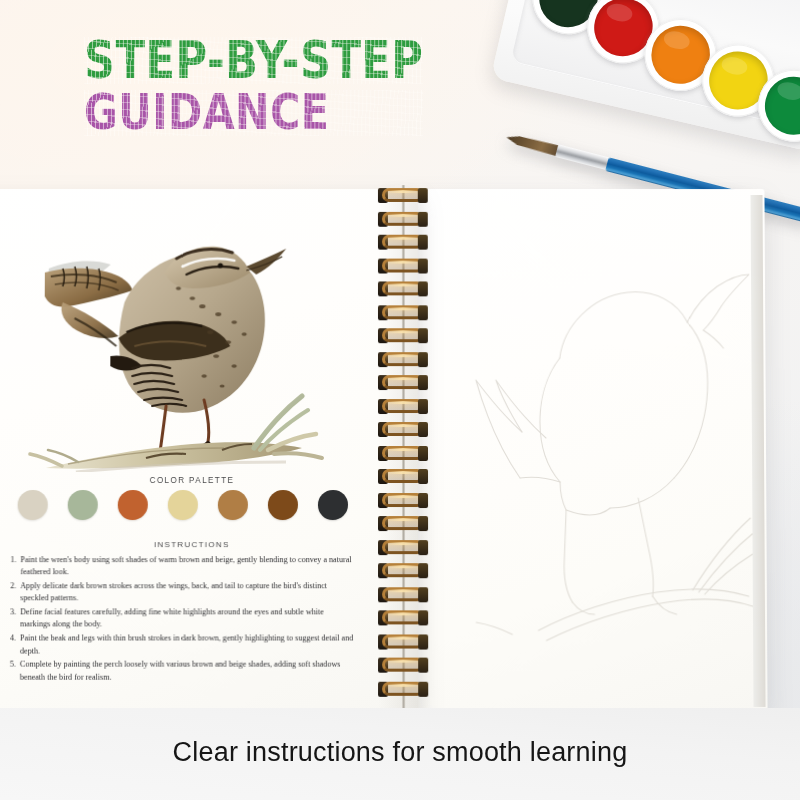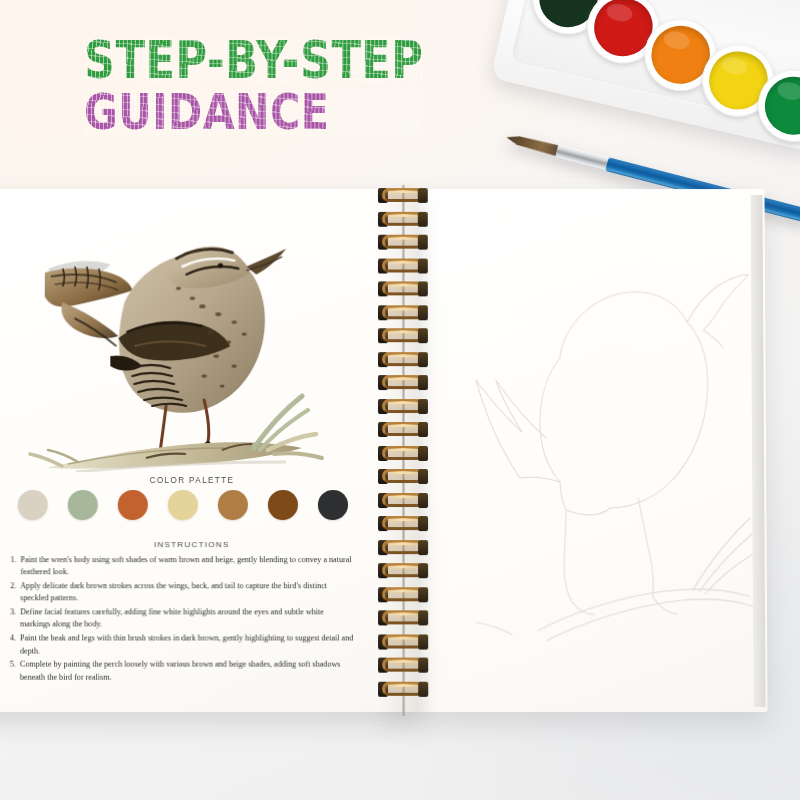--- a/index.html
+++ b/index.html
@@ -651,13 +651,16 @@
         </div>
         <div class="ring" style="top: 501.5px;">
           <div class="clipL"></div>
           <div class="wire"></div>
           <div class="gleam"></div>
           <div class="clipR"></div>
         </div>
       </div>
   </div>
 
+  <div class="caption-band">
+    <div class="caption-text">Clear instructions for smooth learning</div>
+  </div>
 </div>
 
 </body></html>

